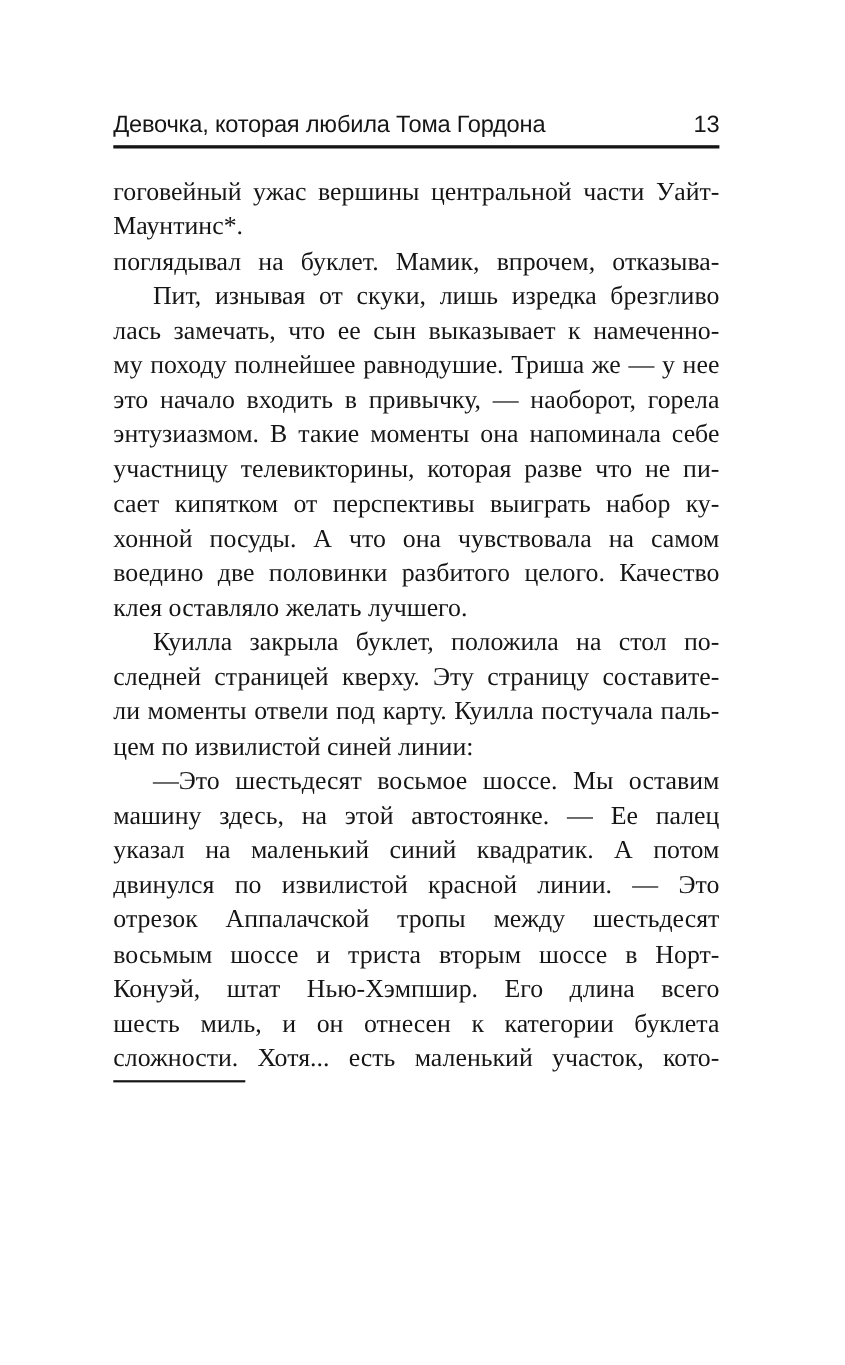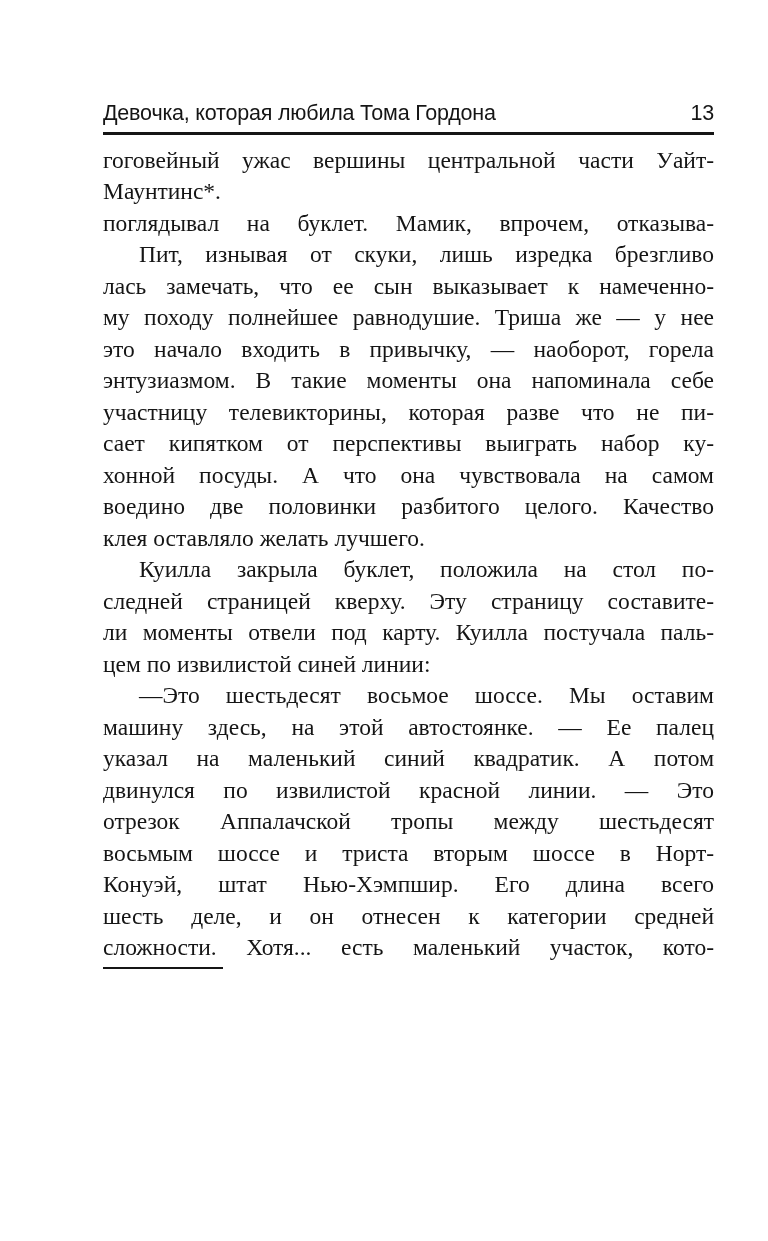--- a/index.html
+++ b/index.html
@@ -7,41 +7,41 @@
     padding: 0;
     background: #ffffff;
   }
   .page {
     position: relative;
     width: 768px;
     height: 1241px;
     box-sizing: border-box;
     background: #ffffff;
     color: #151515;
-    padding: 100px 54px 0 103px;
+    padding: 100px 114px 0 103px;
     overflow: hidden;
   }
   
   .running-header {
     display: flex;
     justify-content: space-between;
     align-items: baseline;
     font-family: "Liberation Sans", sans-serif;
     font-size: 21.5px;
     line-height: 26px;
     letter-spacing: -0.2px;
   }
   .header-rule {
     height: 2.5px;
     background: #151515;
     margin-top: 6px;
   }
   
   .body-text {
-    margin-top: 10px;
+    margin-top: 25px;
     font-family: "Liberation Serif", "DejaVu Serif", serif;
     font-size: 23.5px;
     line-height: 31.5px;
   }
   .line {
     text-align: justify;
     text-align-last: justify;
   }
   .line.flush-left {
     text-align-last: left;
@@ -96,20 +96,20 @@
       <div class="line">следней страницей кверху. Эту страницу составите-</div>
       <div class="line">ли моменты отвели под карту. Куилла постучала паль-</div>
       <div class="line flush-left">цем по извилистой синей линии:</div>
       <div class="line indent">—Это шестьдесят восьмое шоссе. Мы оставим</div>
       <div class="line">машину здесь, на этой автостоянке. — Ее палец</div>
       <div class="line">указал на маленький синий квадратик. А потом</div>
       <div class="line">двинулся по извилистой красной линии. — Это</div>
       <div class="line">отрезок Аппалачской тропы между шестьдесят</div>
       <div class="line">восьмым шоссе и триста вторым шоссе в Норт-</div>
       <div class="line">Конуэй, штат Нью-Хэмпшир. Его длина всего</div>
-      <div class="line">шесть деле, и он отнесен к категории средней</div>
+      <div class="line">шесть миль, и он отнесен к категории буклета</div>
       <div class="line">сложности. Хотя... есть маленький участок, кото-</div>
     </main>
 
   <div class="footnote-sep"></div>
 
 
 </div>
 
 </body></html>

